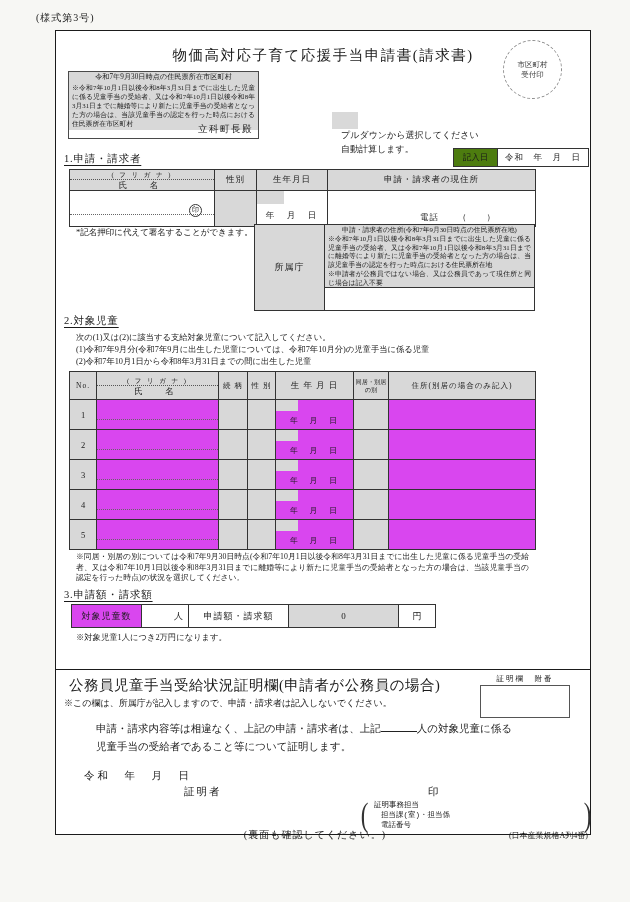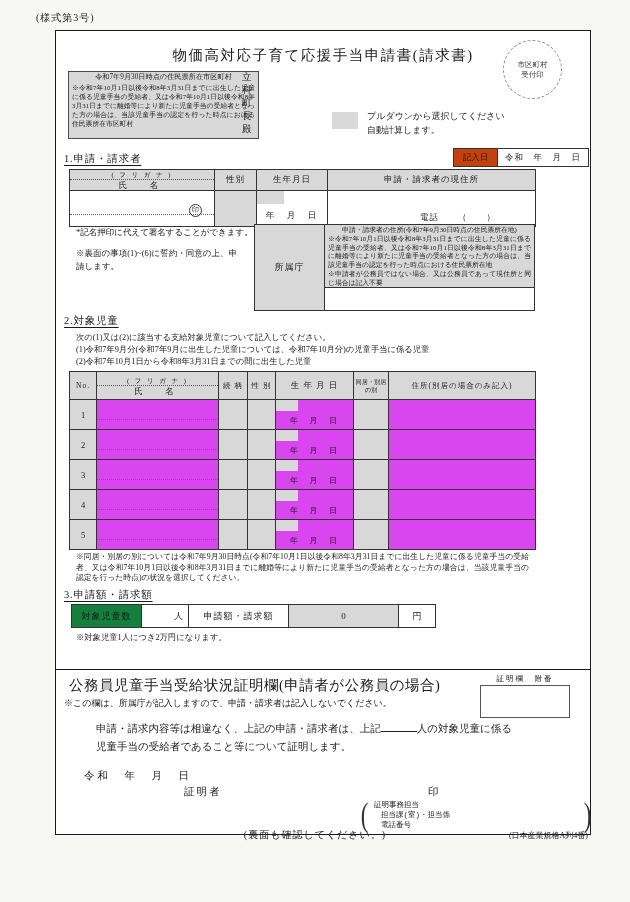--- a/index.html
+++ b/index.html
@@ -20,36 +20,36 @@
   .box1 { left:55px; top:30px; width:536px; height:779px;padding-left:44px; }
   .title { left:0; right:0; top:15px; text-align:center; font-size:14.5px; letter-spacing:1.5px; }
 
   .stamp {
     left:447px; top:9px; width:59px; height:59px;
     border:1px dashed #8a8a8a; border-radius:50%;
     display:flex; flex-direction:column; align-items:center; justify-content:center;
     font-size:7.5px; line-height:10px; color:#3c3c3c; text-align:center;
   }
 
-  .muni { left:12px; top:40px; width:191px; height:68px; border:1px solid #4a4a4a; display:flex; background:#fff; }
+  .muni { left:12px; top:40px; width:191px; height:68px; border:1px solid #4a4a4a; display:flex; flex-direction:column; background:#fff; }
   .muni-gray { background:#d8d8d8; padding:1px 3px 2px 3px; }
   .muni-header { font-size:7.2px; line-height:9.5px; text-align:center; }
   .muni-note { font-size:6.8px; line-height:9px; text-align:justify; }
   .muni-white { flex:1; position:relative; }
   .muni-addressee { position:absolute; right:5px; bottom:2px; font-size:9.5px; letter-spacing:1.5px; }
 
-  .legend { left:276px; top:79px; display:flex; }
+  .legend { left:276px; top:79px; display:flex;flex-direction:column; }
   .legend-swatch { width:26px; height:17px; background:#d9d9d9; margin-top:2px; }
   .legend-text { font-size:9px; line-height:13.5px; margin-left:9px; white-space:pre; }
 
   .sec-heading { font-size:10.5px; letter-spacing:0.8px; text-decoration:underline; text-underline-offset:2.5px; }
   .sec1-h { left:8px; top:121px; }
 
   .entry-date { left:397px; top:117px; height:19px; display:flex; border:1px solid #333; background:#fff; }
-  .ed-label { width:44px; background:#c2410c; border-right:1px solid #333; font-size:8.5px; display:flex; align-items:center; justify-content:center; }
+  .ed-label { width:44px; background:#4d7c0f; border-right:1px solid #333; font-size:8.5px; display:flex; align-items:center; justify-content:center; }
   .ed-value { width:90px; font-size:8.5px; display:flex; align-items:center; justify-content:center; letter-spacing:1px; }
 
   
   .t1 { left:13px; top:138px; width:466px; display:table; table-layout:fixed; border-collapse:collapse; background:#fff; }
   .tr { display:table-row; }
   .td { display:table-cell; border:1px solid #333; vertical-align:middle; position:relative; }
   .t1 .h { background:#d8d8d8; text-align:center; }
   .t1-name { width:145px; }
   .t1-sex { width:42px; }
   .t1-birth { width:71px; }
@@ -97,21 +97,21 @@
   .t2 .mini-gray { width:22px; height:11px; }
   .t2 .ymd { font-size:7.8px; bottom:3px; }
   .no-cell { background:#d8d8d8; text-align:center; font-size:8.5px; }
 
   .note2 { left:20px; top:521px; width:453px; font-size:7.8px; line-height:10.6px; text-align:justify; }
 
   .sec3-h { left:8px; top:557px; }
   .t3 { left:15px; top:573px; height:24px; display:flex; border:1px solid #333; background:#fff; }
   .t3 > div { display:flex; align-items:center; justify-content:center; font-size:9px; border-right:1px solid #333; }
   .t3 > div:last-child { border-right:none; }
-  .t3-count-label { width:70px; background:#15803d; letter-spacing:1px; }
+  .t3-count-label { width:70px; background:#d946ef; letter-spacing:1px; }
   .t3-count { width:47px; justify-content:flex-end !important; padding-right:5px; }
   .t3-amount-label { width:100px; letter-spacing:1px; }
   .t3-amount { width:110px; background:#d8d8d8; font-size:9.5px; }
   .t3-yen { width:36px; }
   .note3 { left:20px; top:601px; font-size:8.3px; }
 
   
   .box2 { left:55px; top:658px; width:536px; height:166px;margin-top:11px; }
   .cert-title { left:13px; top:6px; font-size:14.5px; letter-spacing:0.5px; }
   .cert-stamp-label { left:424px; top:4px; width:90px; text-align:center; font-size:7.5px; letter-spacing:2px; }
@@ -187,21 +187,20 @@
         <div class="mini-gray"></div>
         <div class="ymd">年　月　日</div>
       </div>
       <div class="td t1-addr">
         <div class="phone-line">電話　　（　　）</div>
       </div>
     </div>
   </div>
 
   <div class="abs note-sign">*記名押印に代えて署名することができます。</div>
-  <div class="abs note-agree">※裏面の事項(1)~(6)に誓約・同意の上、申請します。</div>
 
   <div class="abs agency">
     <div class="agency-label">所属庁</div>
     <div class="agency-right">
       <div class="agency-note">
         <div class="agency-note-title">申請・請求者の住所(令和7年9月30日時点の住民票所在地)</div>
         <div class="agency-note-body"><span>※令和7年10月1日以後令和8年3月31日までに出生した児童に係る児童手当の受給者、又は令和7年10月1日以後令和8年3月31日までに離婚等により新たに児童手当の受給者となった方の場合は、当該児童手当の認定を行った時点における住民票所在地</span><br><span>※申請者が公務員ではない場合、又は公務員であって現住所と同じ場合は記入不要</span></div>
       </div>
       <div class="agency-input"></div>
     </div>

